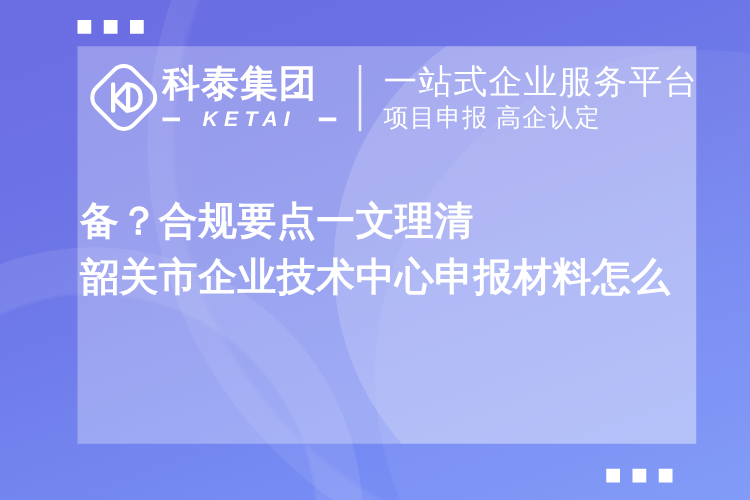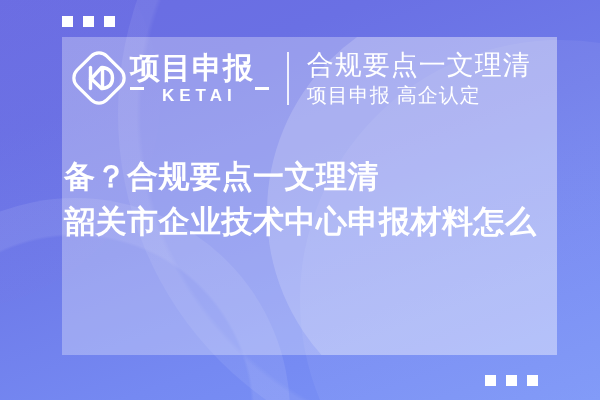--- a/index.html
+++ b/index.html
@@ -61,22 +61,23 @@
 
   #brand-words{
     margin-left:2px;display:flex;flex-direction:column;
     justify-content:center;flex:none;
   }
   #brand-cn{
     font-size:30px;font-weight:bold;color:#ffffff;letter-spacing:1px;
     line-height:32px;white-space:nowrap;
   }
   #brand-en-row{
-    display:flex;align-items:flex-start;justify-content:center;gap:18px;
+    display:flex;align-items:center;justify-content:center;gap:18px;
     margin-top:3px;
+    font-style:italic;
   }
   #brand-en-row .rule{width:14px;height:3px;background:#fff;}
   #brand-en{
     font-size:17px;font-weight:bold;color:#ffffff;
     letter-spacing:5px;line-height:18px;white-space:nowrap;
   }
 
   #brand-divider{
     width:2px;height:53px;background:rgba(255,255,255,0.85);
     margin-left:18px;margin-right:18px;flex:none;
@@ -132,32 +133,32 @@
           <g fill="none" stroke="#ffffff" stroke-width="3.4" stroke-linecap="round" stroke-linejoin="round">
             <path d="M19.5 17.5 L19.5 38.5"></path>
             <path d="M19.5 29.5 L30.5 17.5"></path>
             <path d="M19.5 28.0 L30.5 38.5"></path>
             <path d="M31.5 17.5 L31.5 38.5 C39.5 37.5 41.5 33 41.5 28 C41.5 23 39.5 18.5 31.5 17.5 Z"></path>
           </g>
         </svg>
       </div>
 
       <div id="brand-words">
-        <div id="brand-cn">项目申报</div>
+        <div id="brand-cn">科泰集团</div>
         <div id="brand-en-row">
           <span class="rule"></span>
           <span id="brand-en">KETAI</span>
           <span class="rule"></span>
         </div>
       </div>
 
       <div id="brand-divider"></div>
 
       <div id="tagline">
-        <div id="tagline-main">合规要点一文理清</div>
+        <div id="tagline-main">一站式企业服务平台</div>
         <div id="tagline-sub">项目申报 高企认定</div>
       </div>
 
     </div>
 
     <div id="headline">
       <div class="hl-line">备？合规要点一文理清</div>
       <div class="hl-line">韶关市企业技术中心申报材料怎么</div>
     </div>
   </div>

